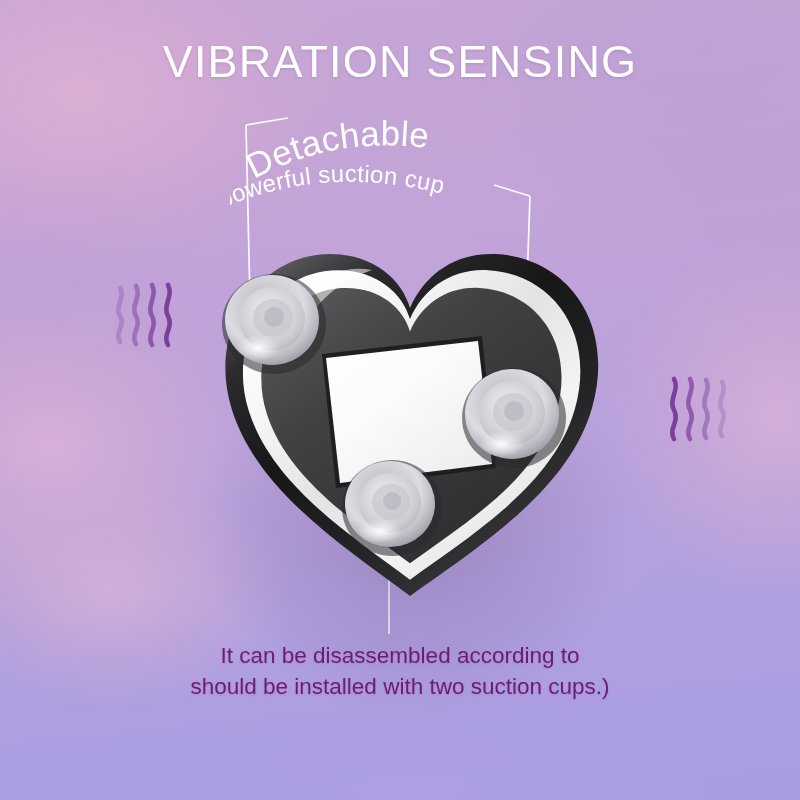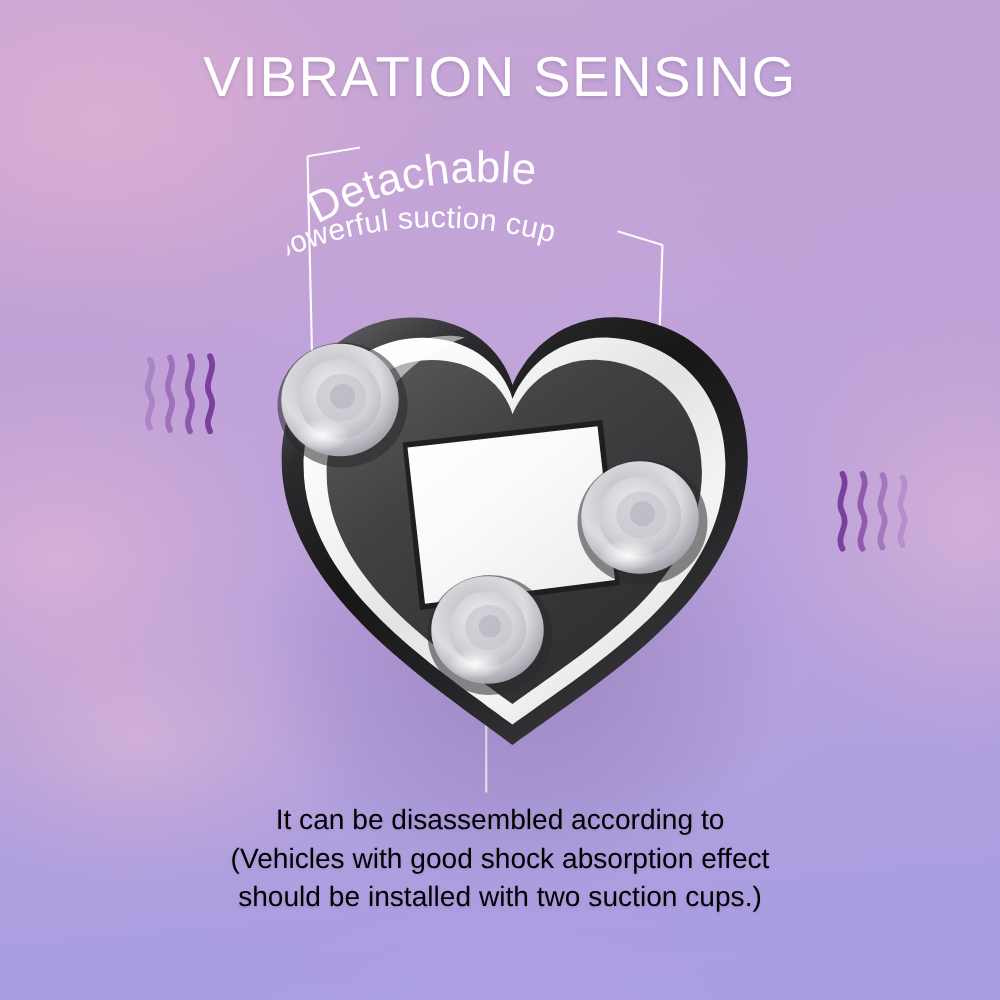--- a/index.html
+++ b/index.html
@@ -114,21 +114,21 @@
     height: 420px;
   }
   #product svg { display: block; overflow: visible; }
 
   
   #caption {
     position: absolute;
     left: 0; right: 0;
     top: 640px;
     text-align: center;
-    color: #000000;
+    color: #701a75;
     font-size: 22.5px;
     line-height: 31px;
     font-weight: 400;
     text-shadow: 0 1px 2px rgba(120,90,150,0.22);
   }
   #caption div { white-space: nowrap; }
 </style>
 </head>
 <body>
 
@@ -295,17 +295,16 @@
         <ellipse cx="194" cy="307" rx="31" ry="30" fill="url(#gCupInner)" opacity="0.85"></ellipse>
         <ellipse cx="195" cy="306" rx="19" ry="18" fill="#c6c6cd" opacity="0.7"></ellipse>
         <ellipse cx="196" cy="305" rx="9" ry="9" fill="#b4b4bd" opacity="0.65"></ellipse>
         <ellipse cx="184" cy="335" rx="22" ry="12" fill="url(#gCupHi)"></ellipse>
       </g>
     </svg>
   </div>
 
   <div id="caption">
     <div>It can be disassembled according to</div>
-    <div>(Vehicles with good shock absorption effect</div>
     <div>should be installed with two suction cups.)</div>
   </div>
 
 </div>
 
 </body></html>

